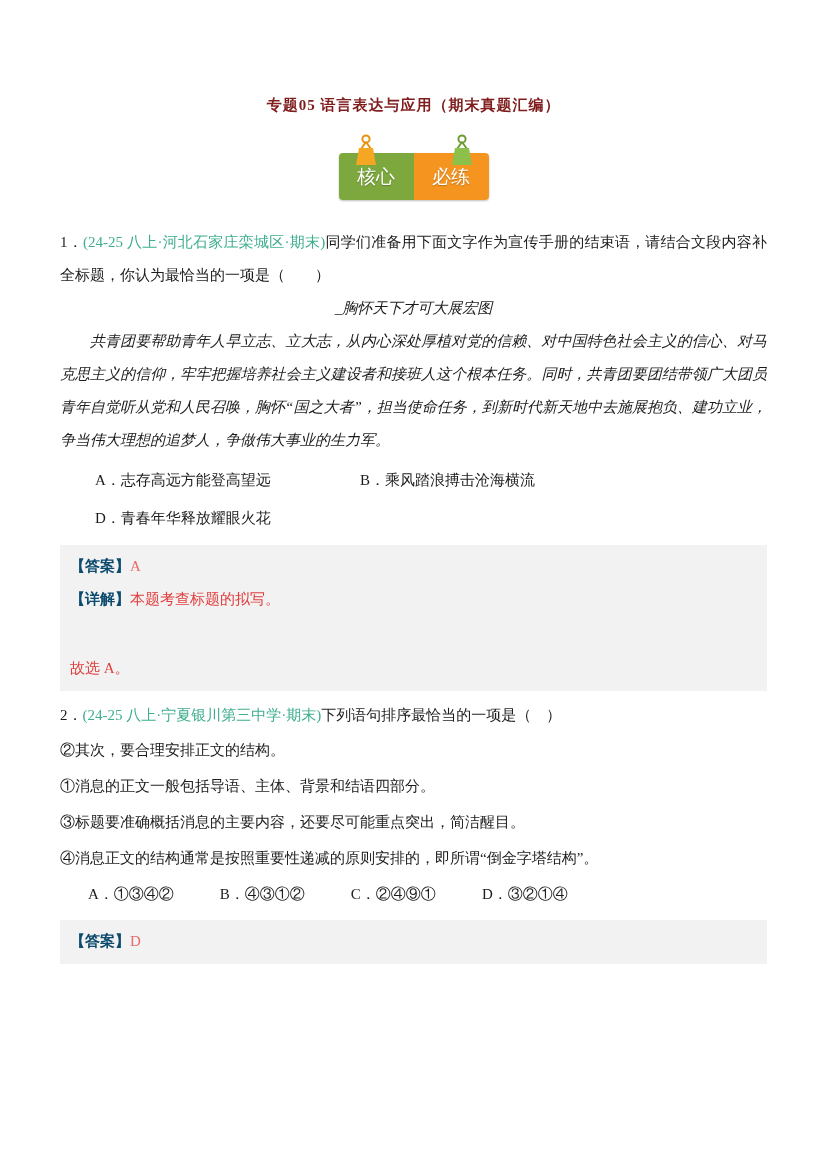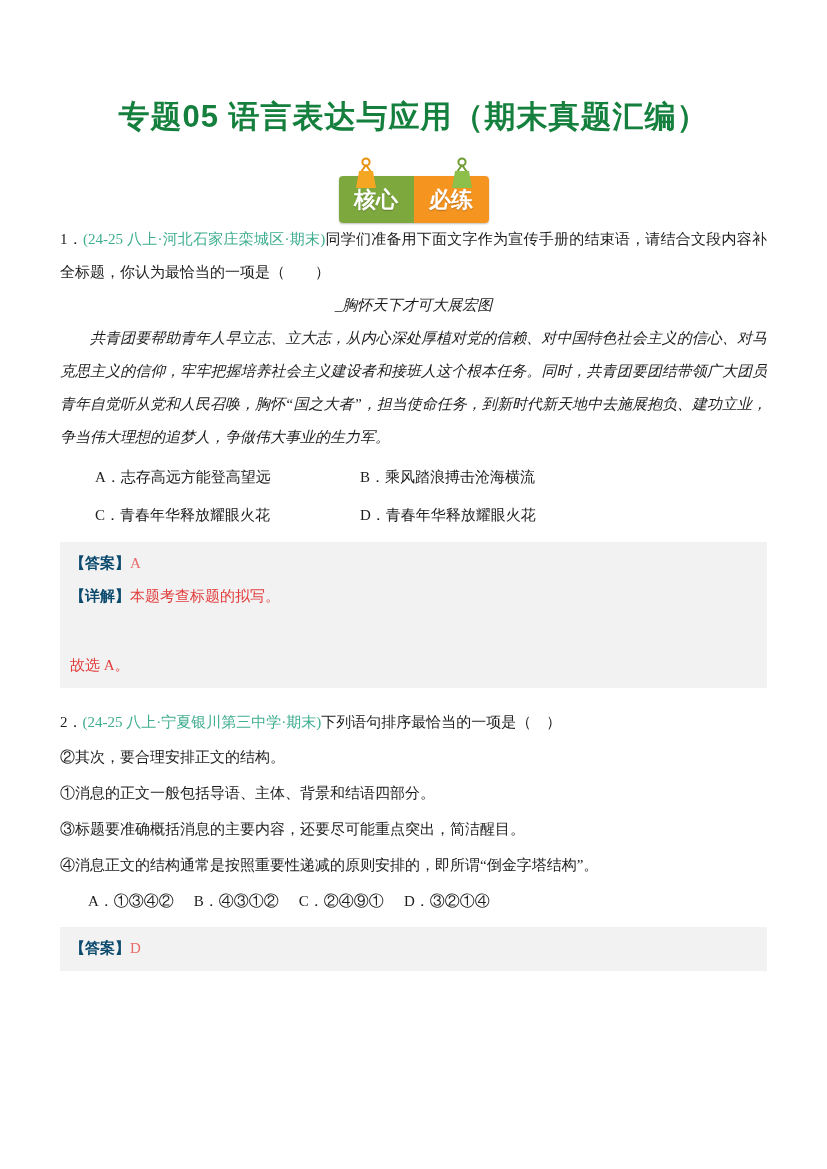--- a/index.html
+++ b/index.html
@@ -10,65 +10,65 @@
     font-size:15px;color:#1c1c1c;
     overflow:hidden;
   }
   .page{
     width:827px;height:1169px;
     box-sizing:border-box;
     padding:96px 60px 0 60px;
     position:relative;
   }
   .doc-title{
-    font-family:Liberation Sans, sans-serif;
-    font-weight:bold;font-size:31px;
-    text-align:center;color:#15803d;
+    font-family:Liberation Serif, serif;
+    font-weight:bold;font-size:15px;
+    text-align:center;color:#7f1d1d;
     margin:0 0 10px 0;letter-spacing:1px;
   }
   
   .banner-wrap{
     position:relative;
     width:150px;height:47px;
     margin:38px auto 0 auto;
   }
   .banner{
     display:flex;width:150px;height:47px;
     border-radius:4px;overflow:hidden;
     box-shadow:0 1px 2px rgba(0,0,0,0.25);
   }
   .banner-half{
     flex:1;display:flex;align-items:center;justify-content:center;
     font-family:"Liberation Sans","DejaVu Sans",sans-serif;
-    font-weight:bold;font-size:22px;color:#fff;
+    font-weight:normal;font-size:19px;color:#fff;
     text-shadow:0 1px 1px rgba(0,0,0,0.25);
   }
   .banner-half.green{background:#7ca83e;}
   .banner-half.orange{background:#f5941f;}
   .clip{position:absolute;top:-19px;width:26px;height:32px;}
   .clip.left{left:14px;}
   .clip.right{right:14px;}
   
-  .qblock{}
+  .qblock{margin-top:26px;}
   .line{line-height:33px;margin:0;text-align:justify;}
   .tag{color:#3fae8f;}
   .center-line{
     text-align:center;line-height:33px;margin:0;
     font-style:italic;
   }
   .kaiti{font-style:italic;}
   .indent{text-indent:2em;}
   
   .opt-grid{
     display:grid;grid-template-columns:265px 1fr;
     padding-left:35px;margin-top:4px;
   }
   .opt-grid .opt{line-height:38px;}
   .opt-row{
-    display:flex;gap:20px;padding-left:28px;line-height:36px;
+    display:flex;gap:46px;padding-left:28px;line-height:36px;
   }
   
   .answer-block{
     background:#f2f2f2;
     margin:8px 0 8px 0;
     padding:5px 10px 6px 10px;
   }
   .red-label{color:#0c4a6e;font-weight:bold;}
   .red-letter{color:#e96a6a;}
   .red-text{color:#e23d3d;margin-top:36px;}
@@ -98,32 +98,31 @@
     </div>
   </div>
 
   <div class="qblock">
     <p class="line"><span>1．</span><span class="tag">(24-25 八上·河北石家庄栾城区·期末)</span><span>同学们准备用下面文字作为宣传手册的结束语，请结合文段内容补全标题，你认为最恰当的一项是（　　）</span></p>
     <p class="center-line">_胸怀天下才可大展宏图</p>
     <p class="line kaiti indent">共青团要帮助青年人早立志、立大志，从内心深处厚植对党的信赖、对中国特色社会主义的信心、对马克思主义的信仰，牢牢把握培养社会主义建设者和接班人这个根本任务。同时，共青团要团结带领广大团员青年自觉听从党和人民召唤，胸怀“国之大者”，担当使命任务，到新时代新天地中去施展抱负、建功立业，争当伟大理想的追梦人，争做伟大事业的生力军。</p>
     <div class="opt-grid">
       <div class="opt">A．志存高远方能登高望远</div>
       <div class="opt">B．乘风踏浪搏击沧海横流</div>
-      <div class="opt">C．青春年华释放耀眼火花</div>
       <div class="opt">D．青春年华释放耀眼火花</div>
     </div>
   </div>
 
   <div class="answer-block">
     <p class="line"><span class="red-label">【答案】</span><span class="red-letter">A</span></p>
     <p class="line"><span class="red-label">【详解】</span><span class="red-text">本题考查标题的拟写。</span></p>
     <p class="line red-text">故选 A。</p>
   </div>
 
-  <div class="qblock" style="margin-top:18px;">
+  <div class="qblock" style="margin-top:8px;">
     <p class="line"><span>2．</span><span class="tag">(24-25 八上·宁夏银川第三中学·期末)</span><span>下列语句排序最恰当的一项是（　）</span></p>
     <div class="items">
       <p>②其次，要合理安排正文的结构。</p>
       <p>①消息的正文一般包括导语、主体、背景和结语四部分。</p>
       <p>③标题要准确概括消息的主要内容，还要尽可能重点突出，简洁醒目。</p>
       <p>④消息正文的结构通常是按照重要性递减的原则安排的，即所谓“倒金字塔结构”。</p>
     </div>
     <div class="opt-row">
       <span>A．①③④②</span>
       <span>B．④③①②</span>

